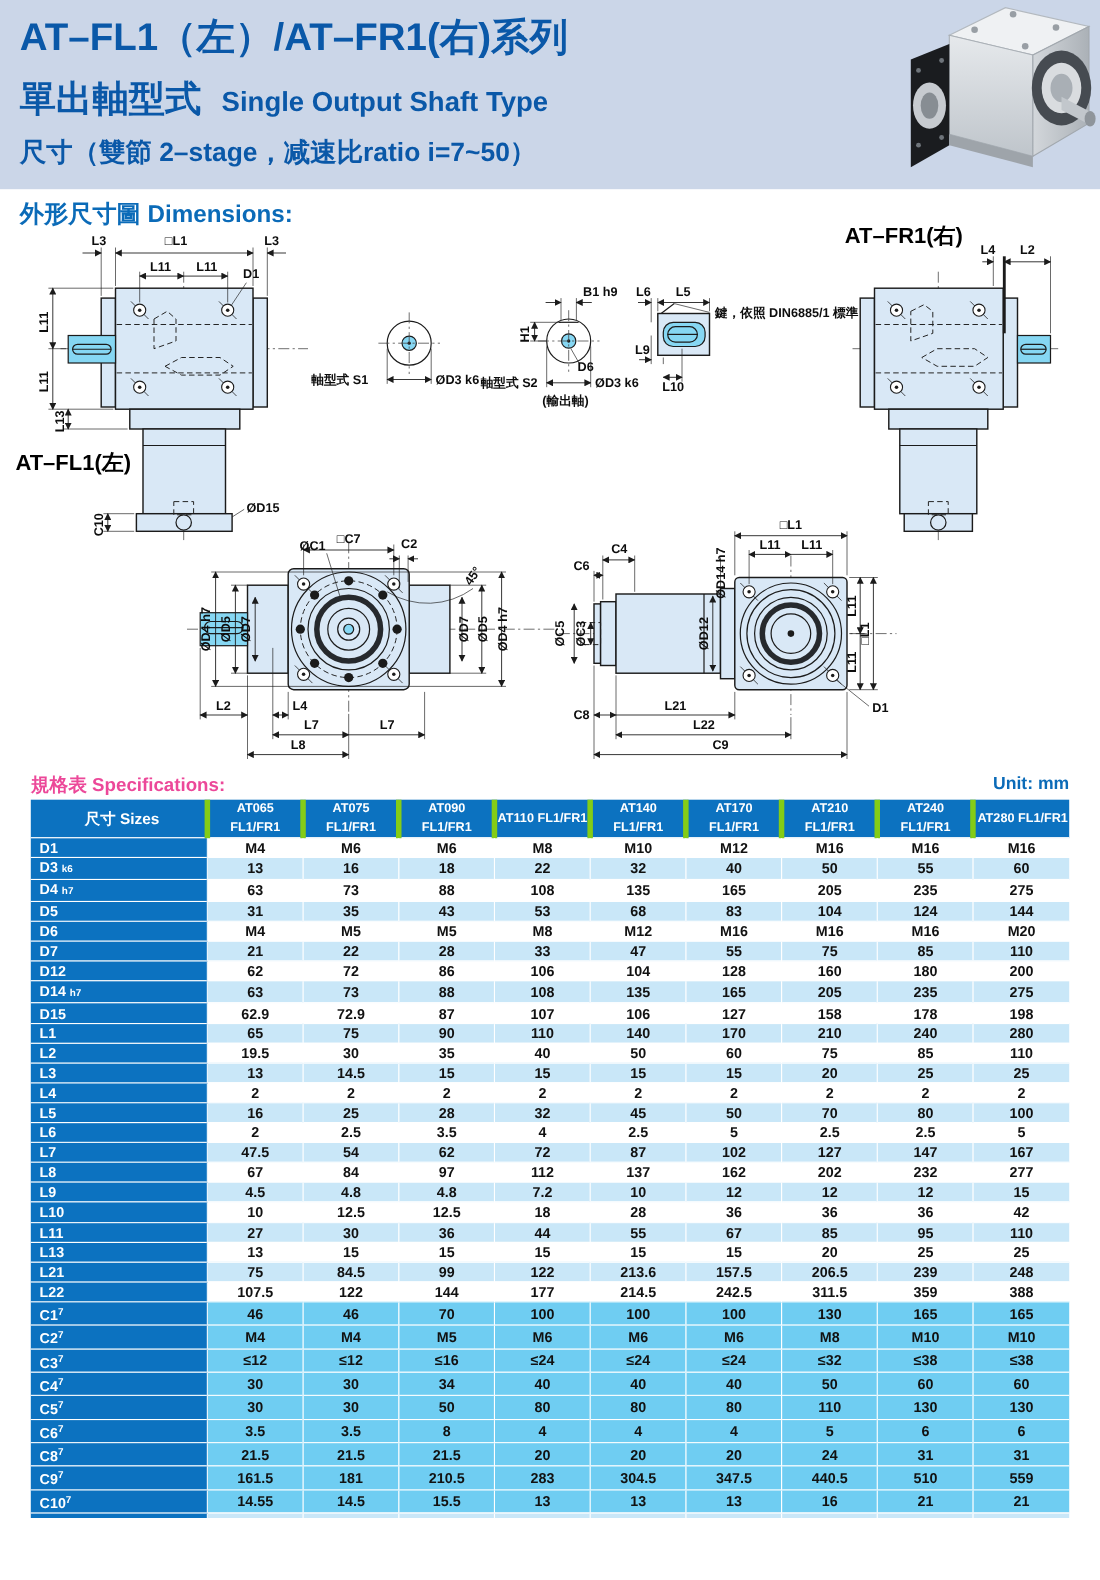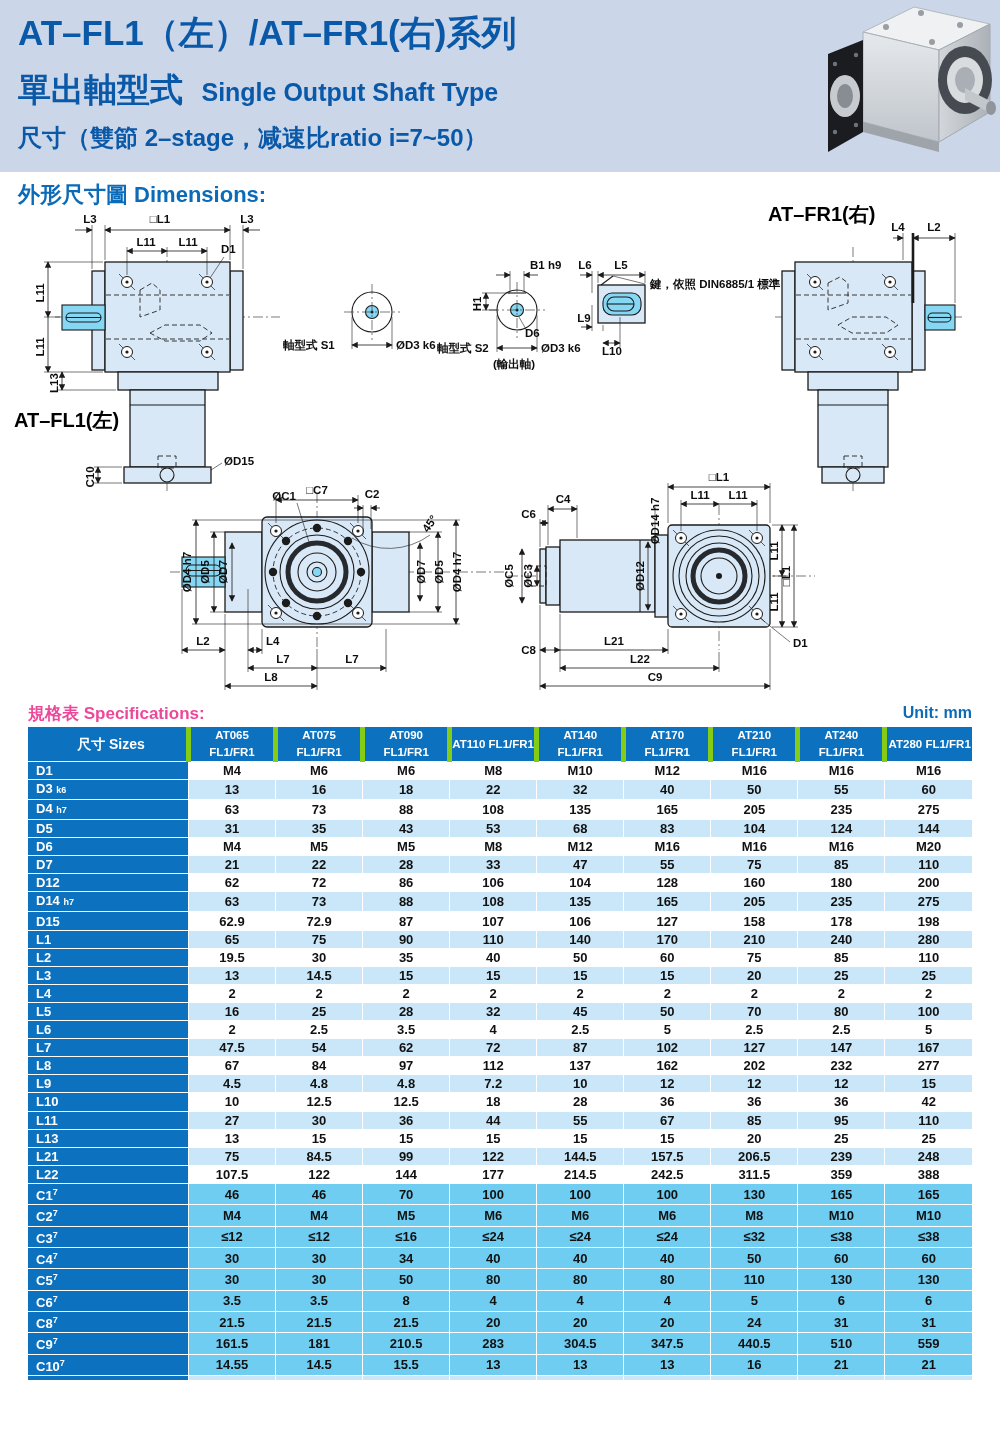--- a/index.html
+++ b/index.html
@@ -705,21 +705,21 @@
           <td>20</td>
           <td>25</td>
           <td>25</td>
         </tr>
         <tr class="row-alt">
           <th class="rowlab">L21</th>
           <td>75</td>
           <td>84.5</td>
           <td>99</td>
           <td>122</td>
-          <td>144.5</td>
+          <td>213.6</td>
           <td>157.5</td>
           <td>206.5</td>
           <td>239</td>
           <td>248</td>
         </tr>
         <tr class="row-w">
           <th class="rowlab">L22</th>
           <td>107.5</td>
           <td>122</td>
           <td>144</td>

